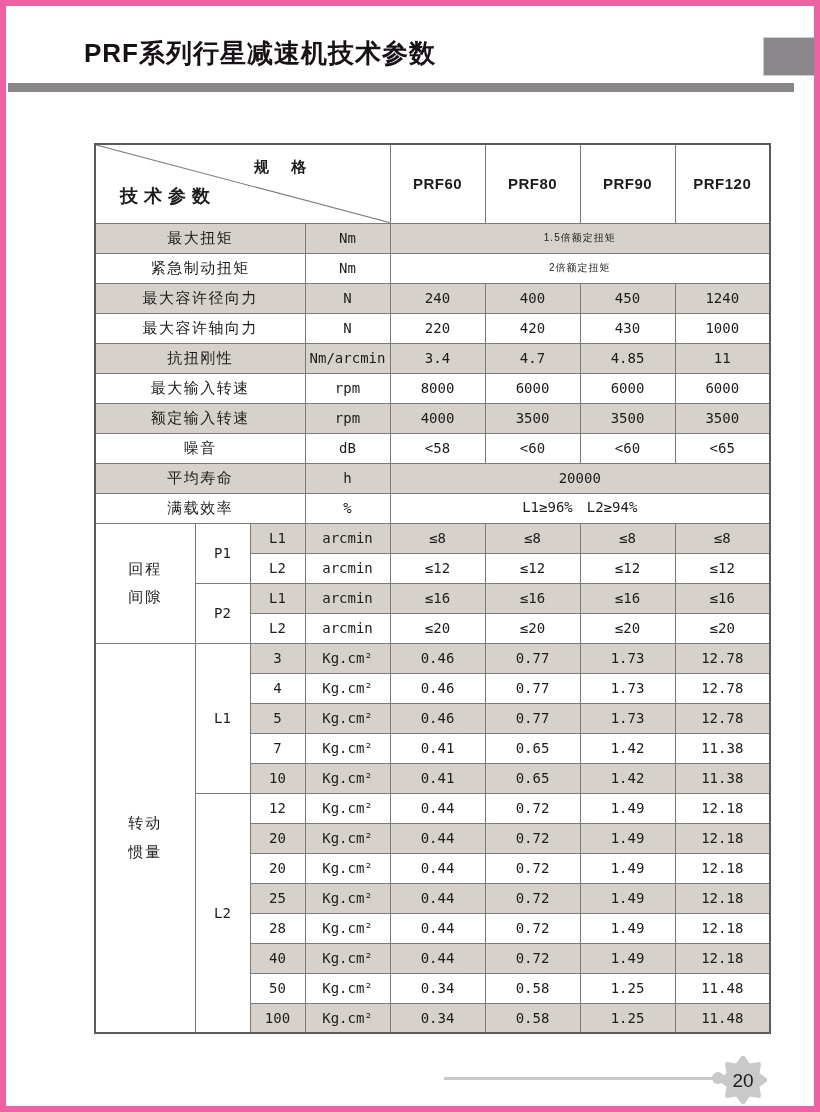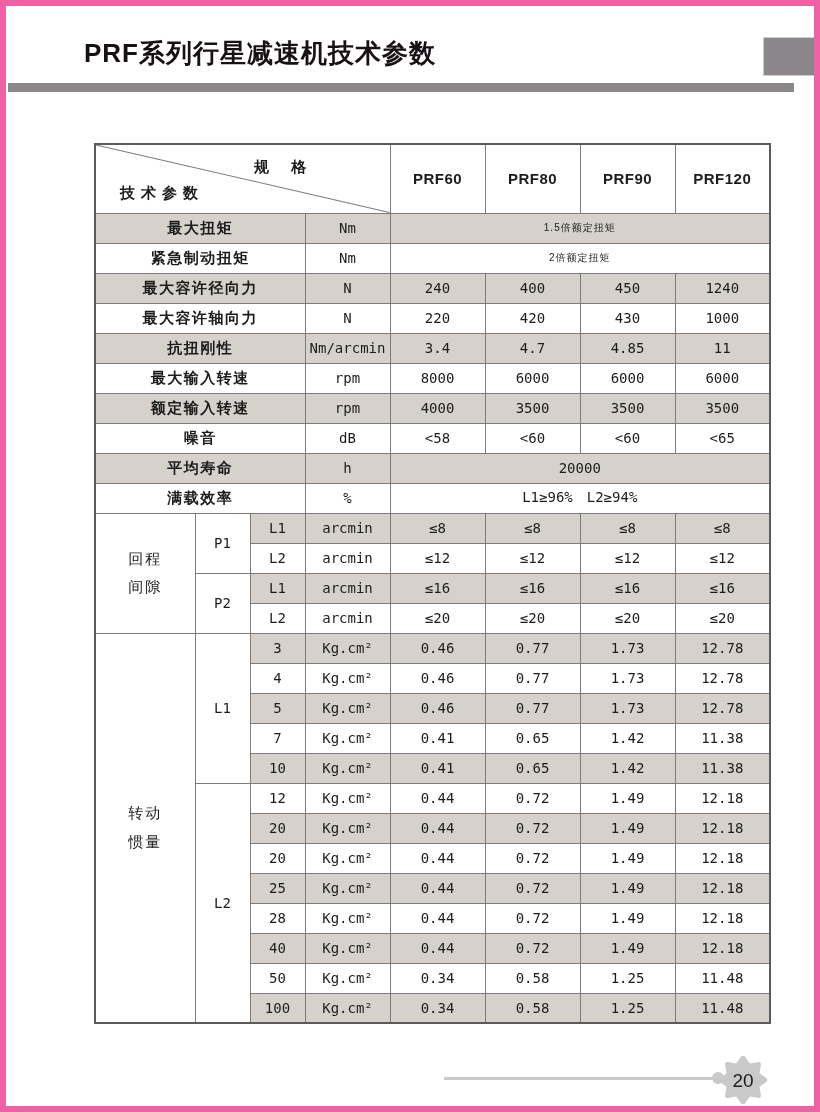--- a/index.html
+++ b/index.html
@@ -31,35 +31,35 @@
     width:675px;
     border:2px solid #5e5a5a;
     color:#1c1c1c;
   }
   table.spec td{
     border:1px solid #7e7a7a;
     text-align:center;vertical-align:middle;
     padding:0;overflow:hidden;
   }
   table.spec tr{height:30px;}
-  table.spec tr.head{height:69px;}
-  .lbl{font-size:15px;letter-spacing:1.5px;font-weight:bold;}
+  table.spec tr.head{height:79px;}
+  .lbl{font-size:15px;letter-spacing:1.5px;}
   .num{font-family:"DejaVu Sans Mono","Liberation Mono",monospace;font-size:14px;}
   .cjk-sm{font-size:10px;letter-spacing:1px;}
   .model{font-size:15px;letter-spacing:0.5px;font-weight:bold;}
   .g{background:#d6d2cb;}
   .diag{position:relative;}
   .diag svg{position:absolute;left:0;top:0;width:100%;height:100%;}
   .diag .spec-lab{
     position:absolute;left:158px;top:13px;
     font-size:15px;font-weight:bold;letter-spacing:9px;white-space:nowrap;
   }
   .diag .param-lab{
     position:absolute;left:24px;top:39px;
-    font-size:15px;font-weight:bold;letter-spacing:6px;white-space:nowrap;
+    font-size:18px;font-weight:bold;letter-spacing:6px;white-space:nowrap;
   }
   .wrap2{display:inline-block;width:36px;line-height:1.9;font-size:15px;letter-spacing:2px;}
   .footer-line{
     position:absolute;left:438px;top:1071px;width:276px;height:3px;
     background:#c9c9c9;
   }
   .footer-dot{
     position:absolute;left:706px;top:1066px;width:12px;height:12px;
     border-radius:50%;background:#c9c9c9;
   }

